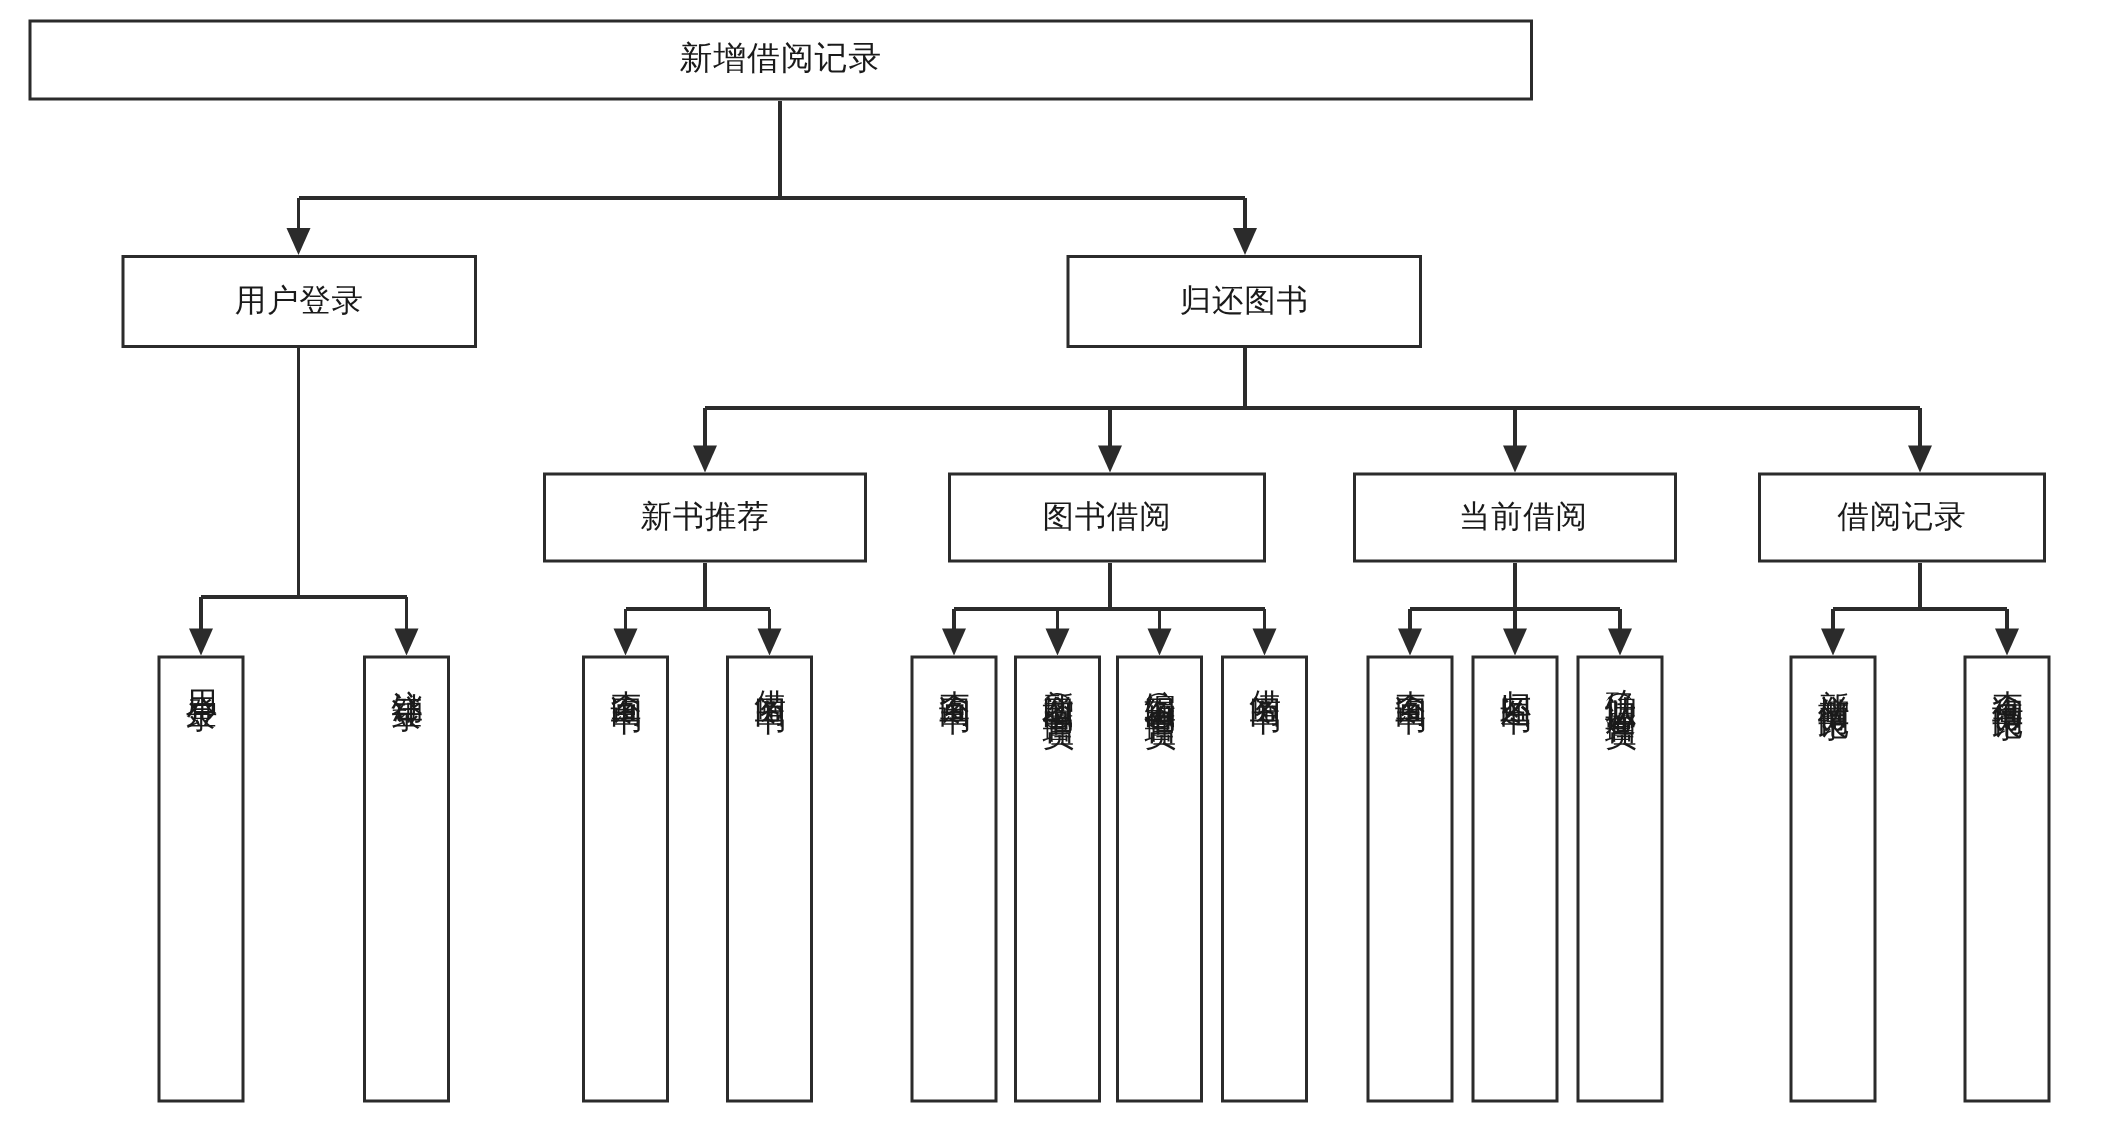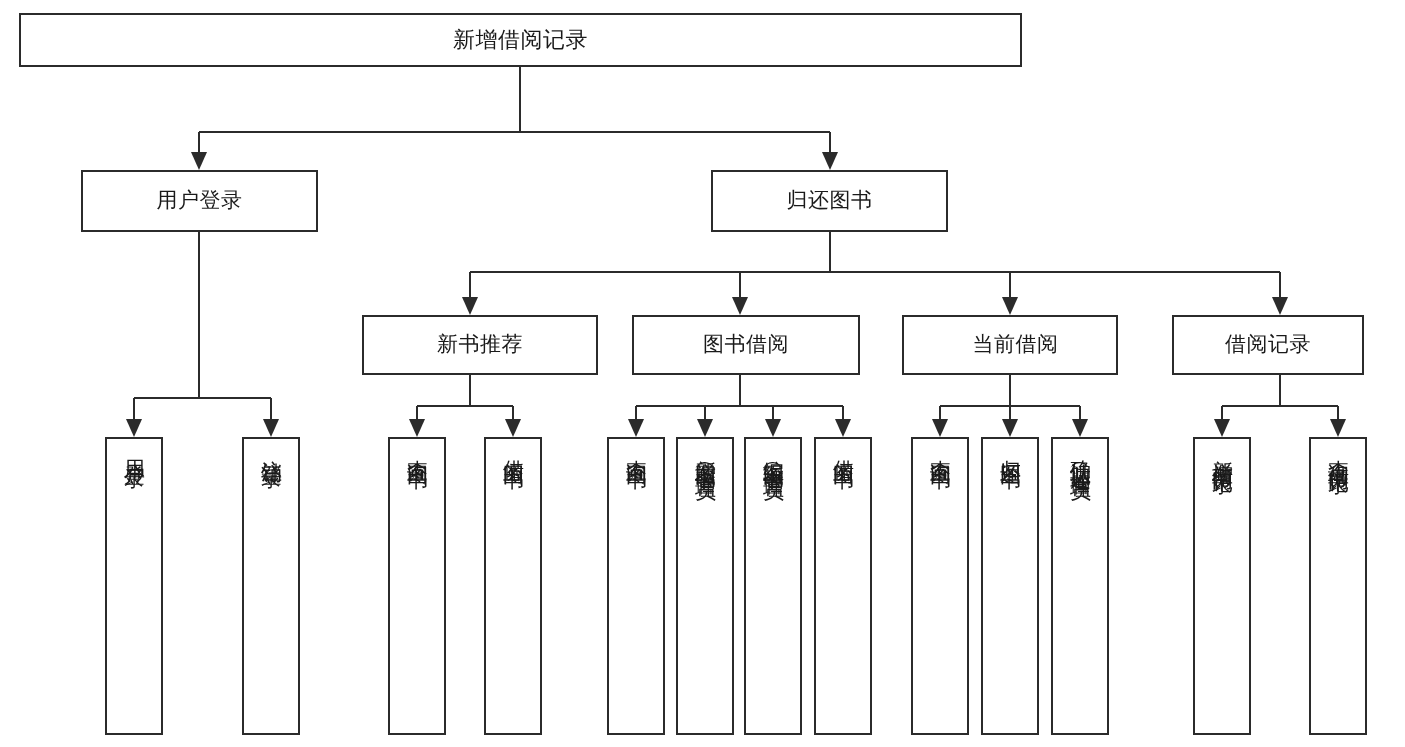--- a/index.html
+++ b/index.html
@@ -167,24 +167,24 @@
     <span class="label">新增借阅记录</span>
   </div>
 
   <div class="node branch" style="left:81px; top:170px; width:237px; height:62px;">
     <span class="label">用户登录</span>
   </div>
   <div class="node branch" style="left:711px; top:170px; width:237px; height:62px;">
     <span class="label">归还图书</span>
   </div>
 
-  <div class="node branch" style="left:362px; top:315px; width:236px; height:60px;">
+  <div class="node branch" style="left:362px; top:315px; width:216px; height:60px;">
     <span class="label">新书推荐</span>
   </div>
-  <div class="node branch" style="left:632px; top:315px; width:228px; height:60px;">
+  <div class="node branch" style="left:632px; top:315px; width:212px; height:60px;">
     <span class="label">图书借阅</span>
   </div>
   <div class="node branch" style="left:902px; top:315px; width:216px; height:60px;padding-left:11px;">
     <span class="label">当前借阅</span>
   </div>
   <div class="node branch" style="left:1172px; top:315px; width:192px; height:60px;">
     <span class="label">借阅记录</span>
   </div>
 
   <div class="node leaf" style="left:105px; top:437px; width:58px; height:298px;">

